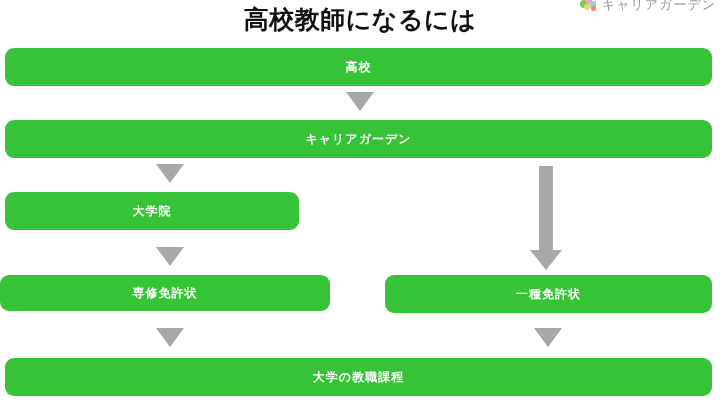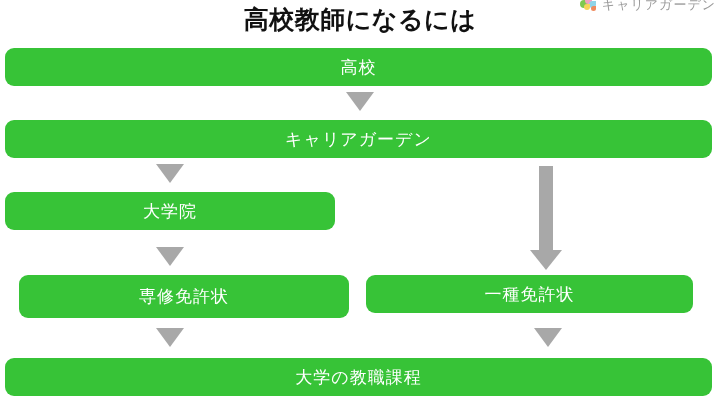--- a/index.html
+++ b/index.html
@@ -69,22 +69,22 @@
 
   
   .node {
     position: absolute;
     background: #37c337;
     border-radius: 9px;
     color: #ffffff;
     display: flex;
     align-items: center;
     justify-content: center;
-    font-size: 17px;
-    font-weight: 400;
+    font-size: 12px;
+    font-weight: 700;
     letter-spacing: 1px;
     box-sizing: border-box;
   }
 
   
   .tri {
     position: absolute;
     width: 0;
     height: 0;
     border-left: 14px solid transparent;
@@ -126,25 +126,25 @@
         <i class="bm4"></i>
         <i class="bm5"></i>
     </span>
     <span class="brand-text">キャリアガーデン</span>
   </div>
 
   <div class="node" style="left:5px; top:48px; width:707px; height:38px;">高校</div>
 
   <div class="node" style="left:5px; top:120px; width:707px; height:38px;">キャリアガーデン</div>
 
-  <div class="node" style="left:5px; top:192px; width:330px; height:38px;">大学院</div>
+  <div class="node" style="left:5px; top:192px; width:294px; height:38px;">大学院</div>
 
-  <div class="node" style="left:19px; top:275px; width:330px; height:43px;">専修免許状</div>
+  <div class="node" style="left:0; top:275px; width:330px; height:36px;">専修免許状</div>
 
-  <div class="node" style="left:366px; top:275px; width:327px; height:38px;">一種免許状</div>
+  <div class="node" style="left:385px; top:275px; width:327px; height:38px;">一種免許状</div>
 
   <div class="node" style="left:5px; top:358px; width:707px; height:38px;">大学の教職課程</div>
 
   <div class="tri" style="left:346px; top:92px;"></div>
 
   <div class="tri" style="left:156px; top:164px;"></div>
 
   <div class="long-arrow" style="left:530px; top:166px; width:32px; height:104px;">
     <span class="shaft" style="height:84px;"></span>
     <span class="head" style="top:84px;"></span>

